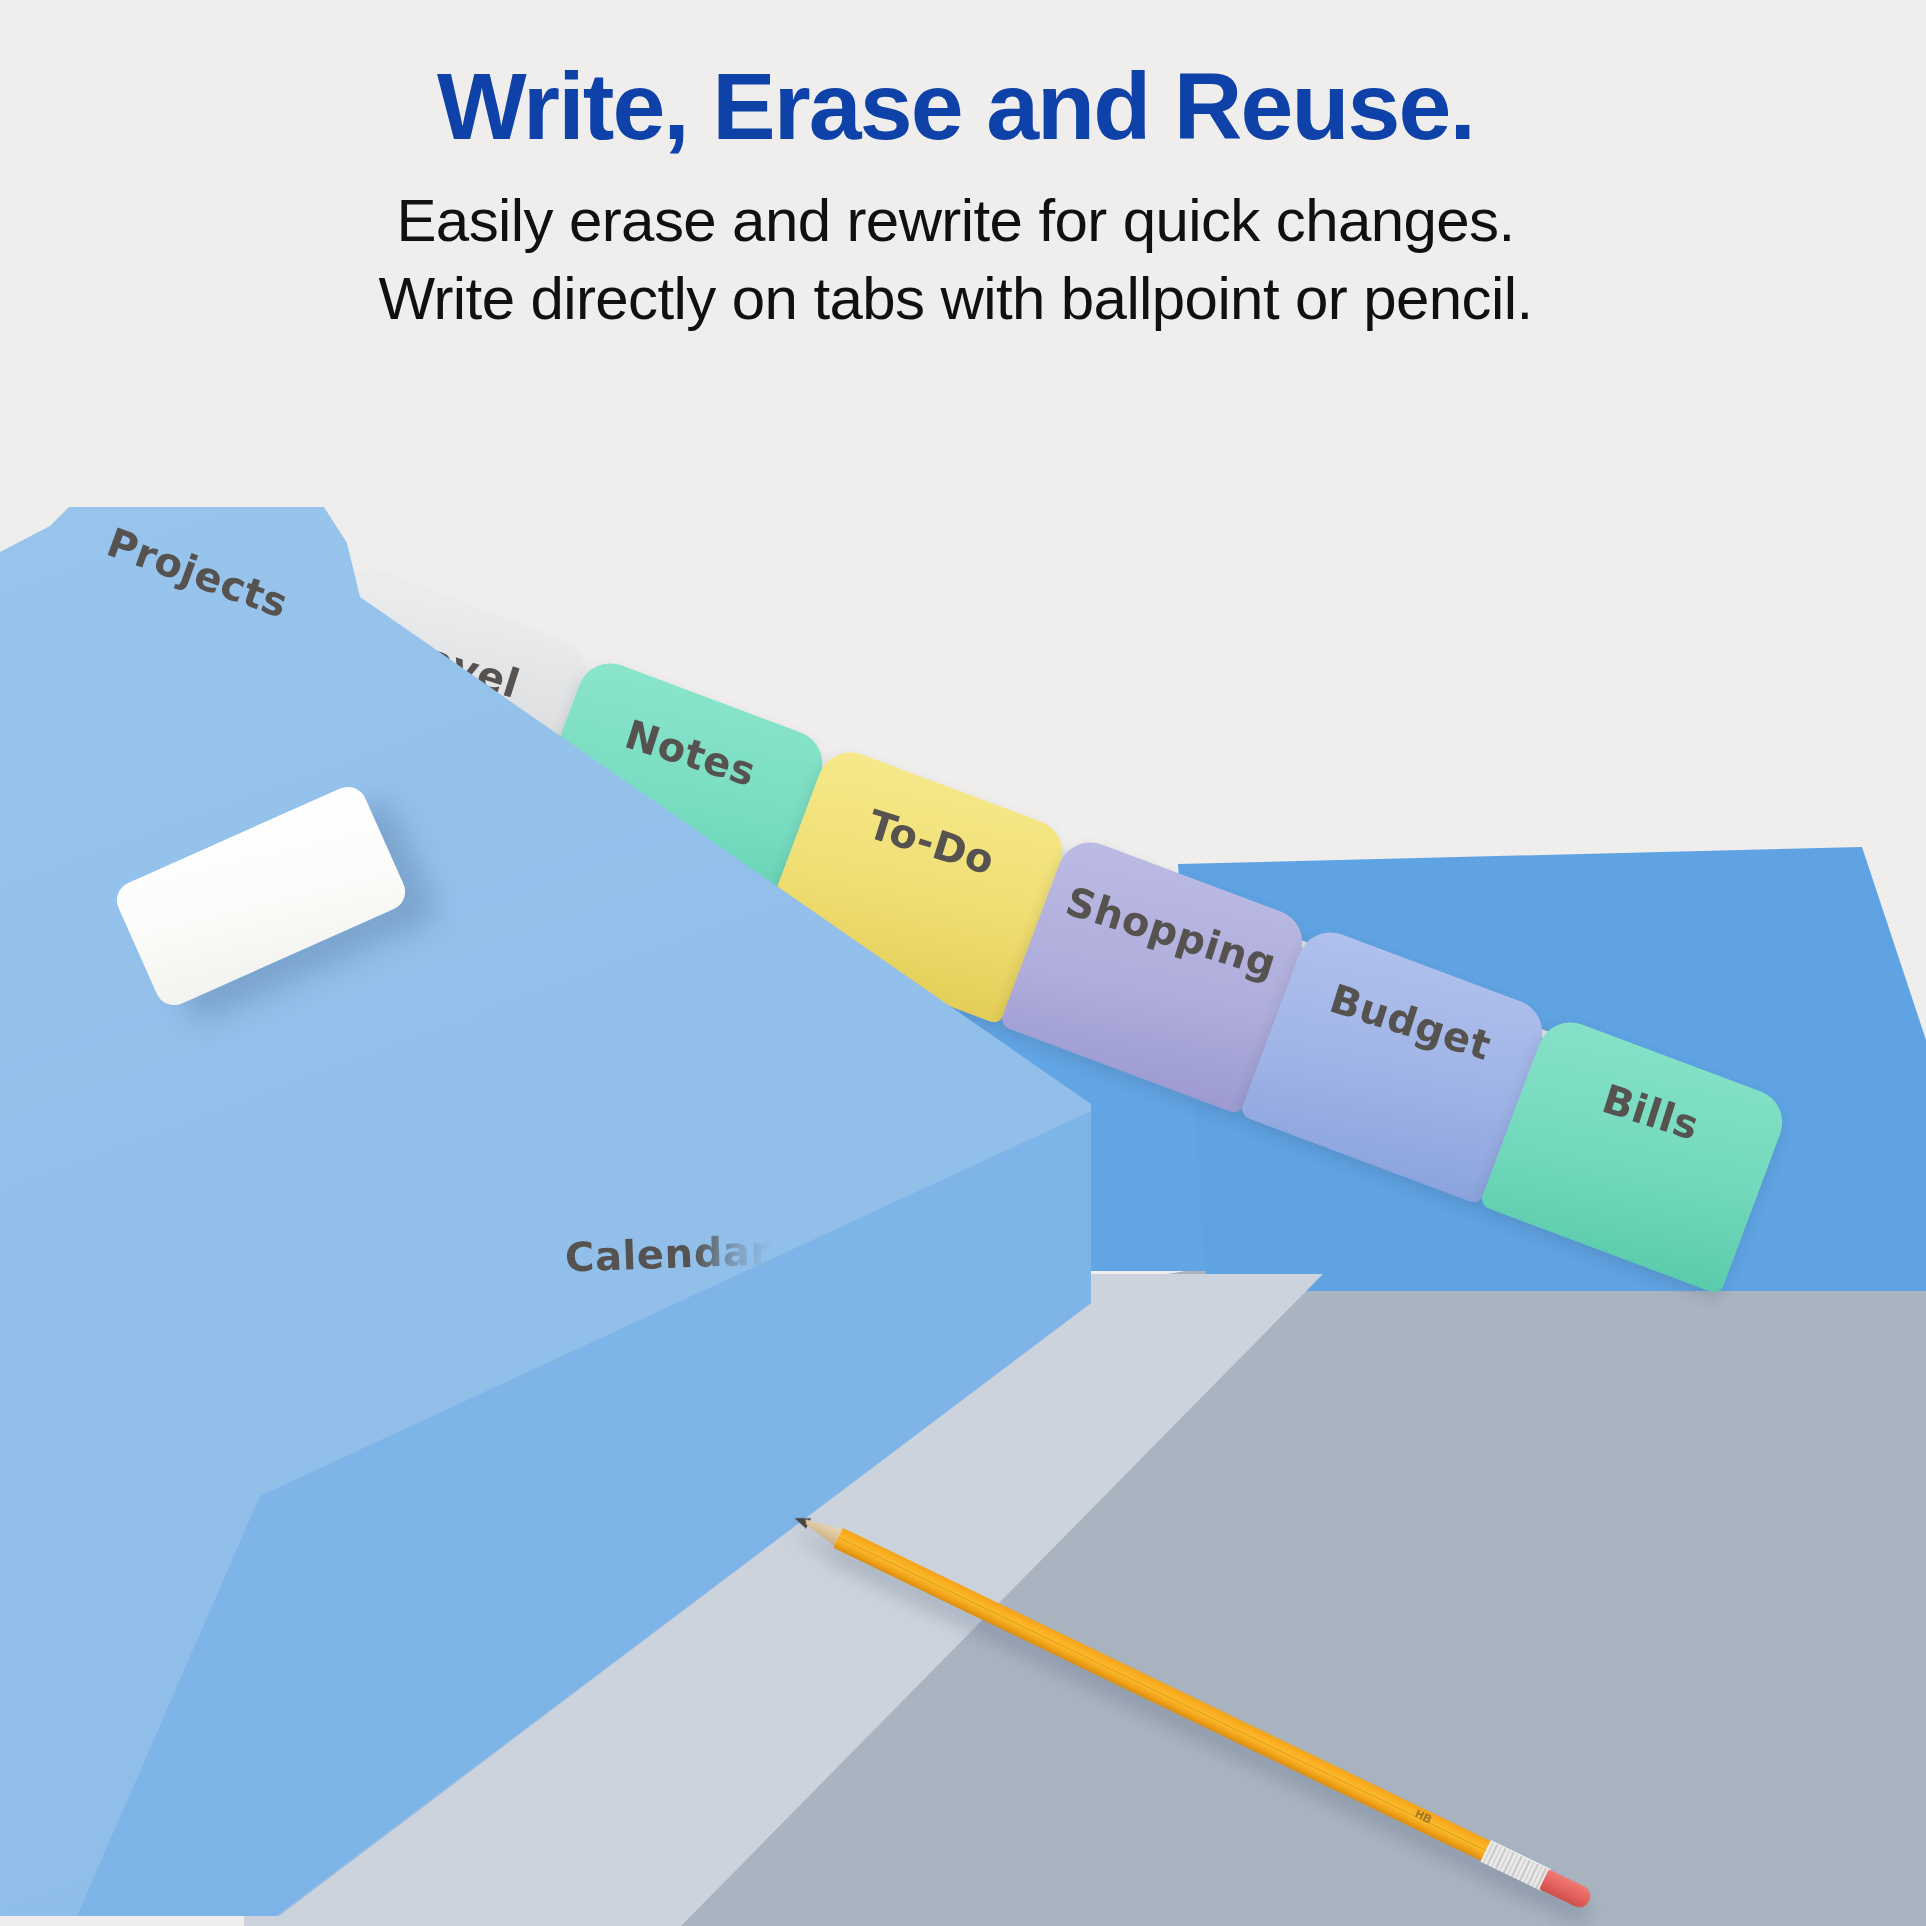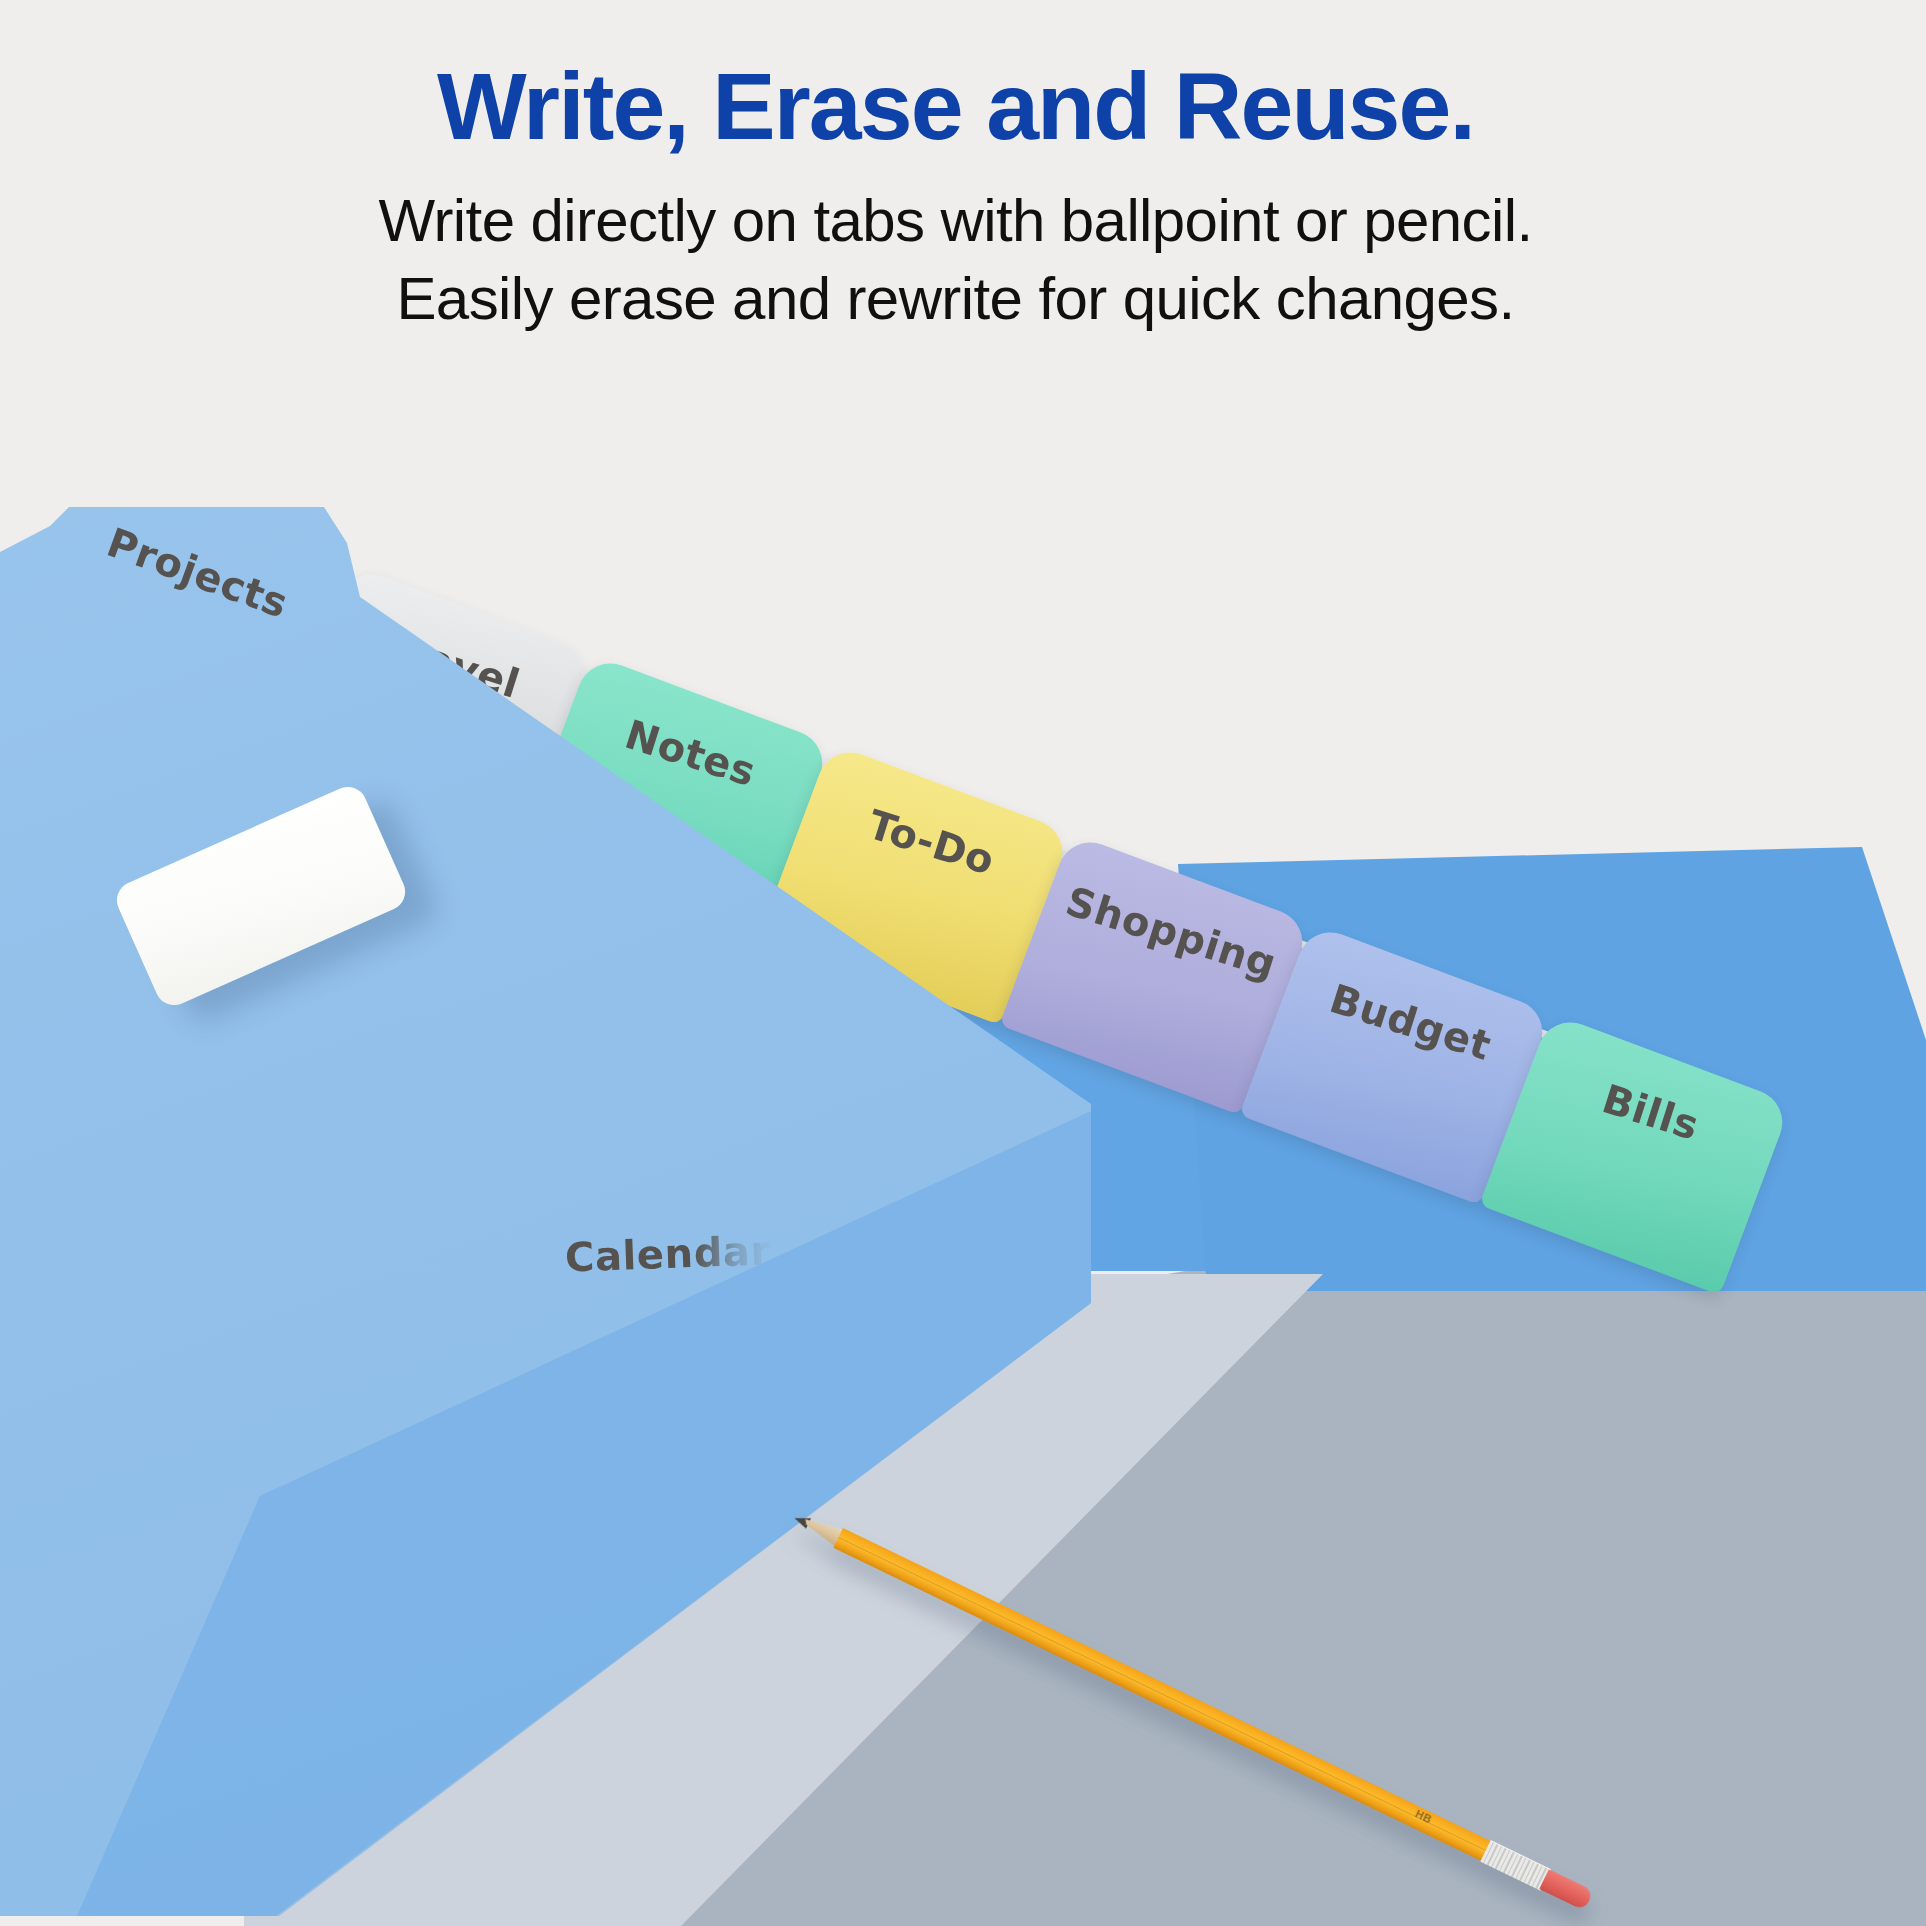--- a/index.html
+++ b/index.html
@@ -295,19 +295,19 @@
       <div class="hb">HB</div>
       <div class="ferrule"></div>
       <div class="rubber"></div>
     </div>
 
   </div>
 
   <div id="header">
     <h1 id="headline">Write, Erase and Reuse.</h1>
     <p id="subline">
+      <span>Easily erase and rewrite for quick changes.</span>
       <span>Write directly on tabs with ballpoint or pencil.</span>
-      <span>Easily erase and rewrite for quick changes.</span>
     </p>
   </div>
 
 </div>
 
 
 </body></html>

